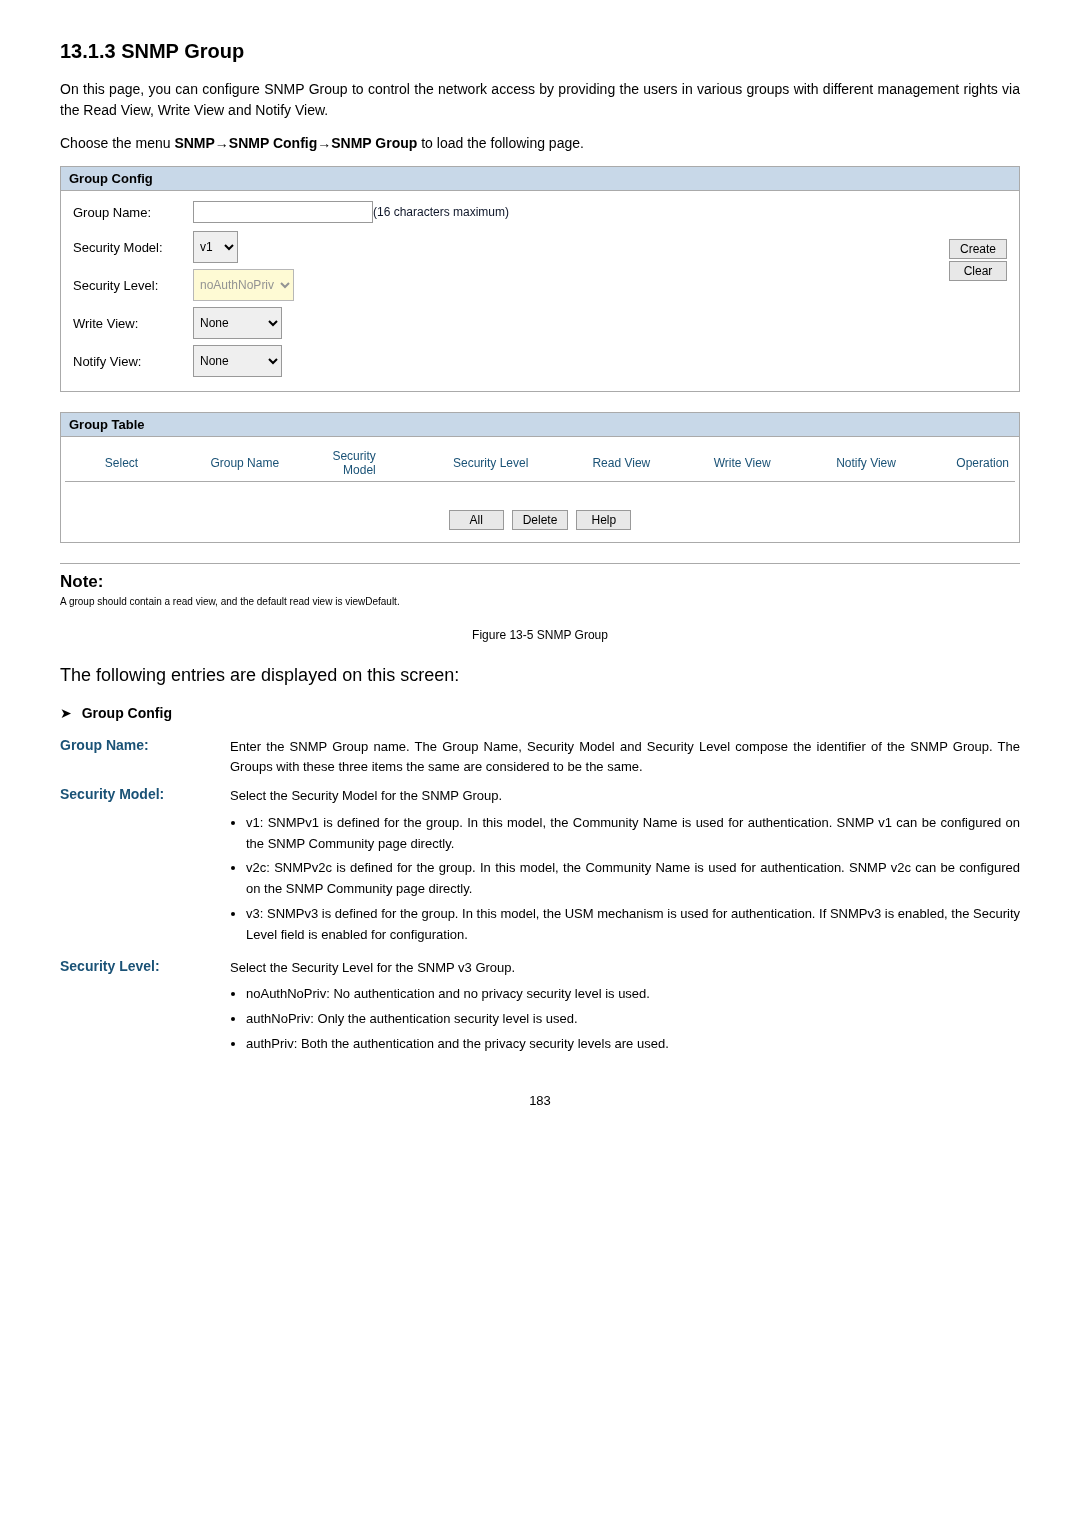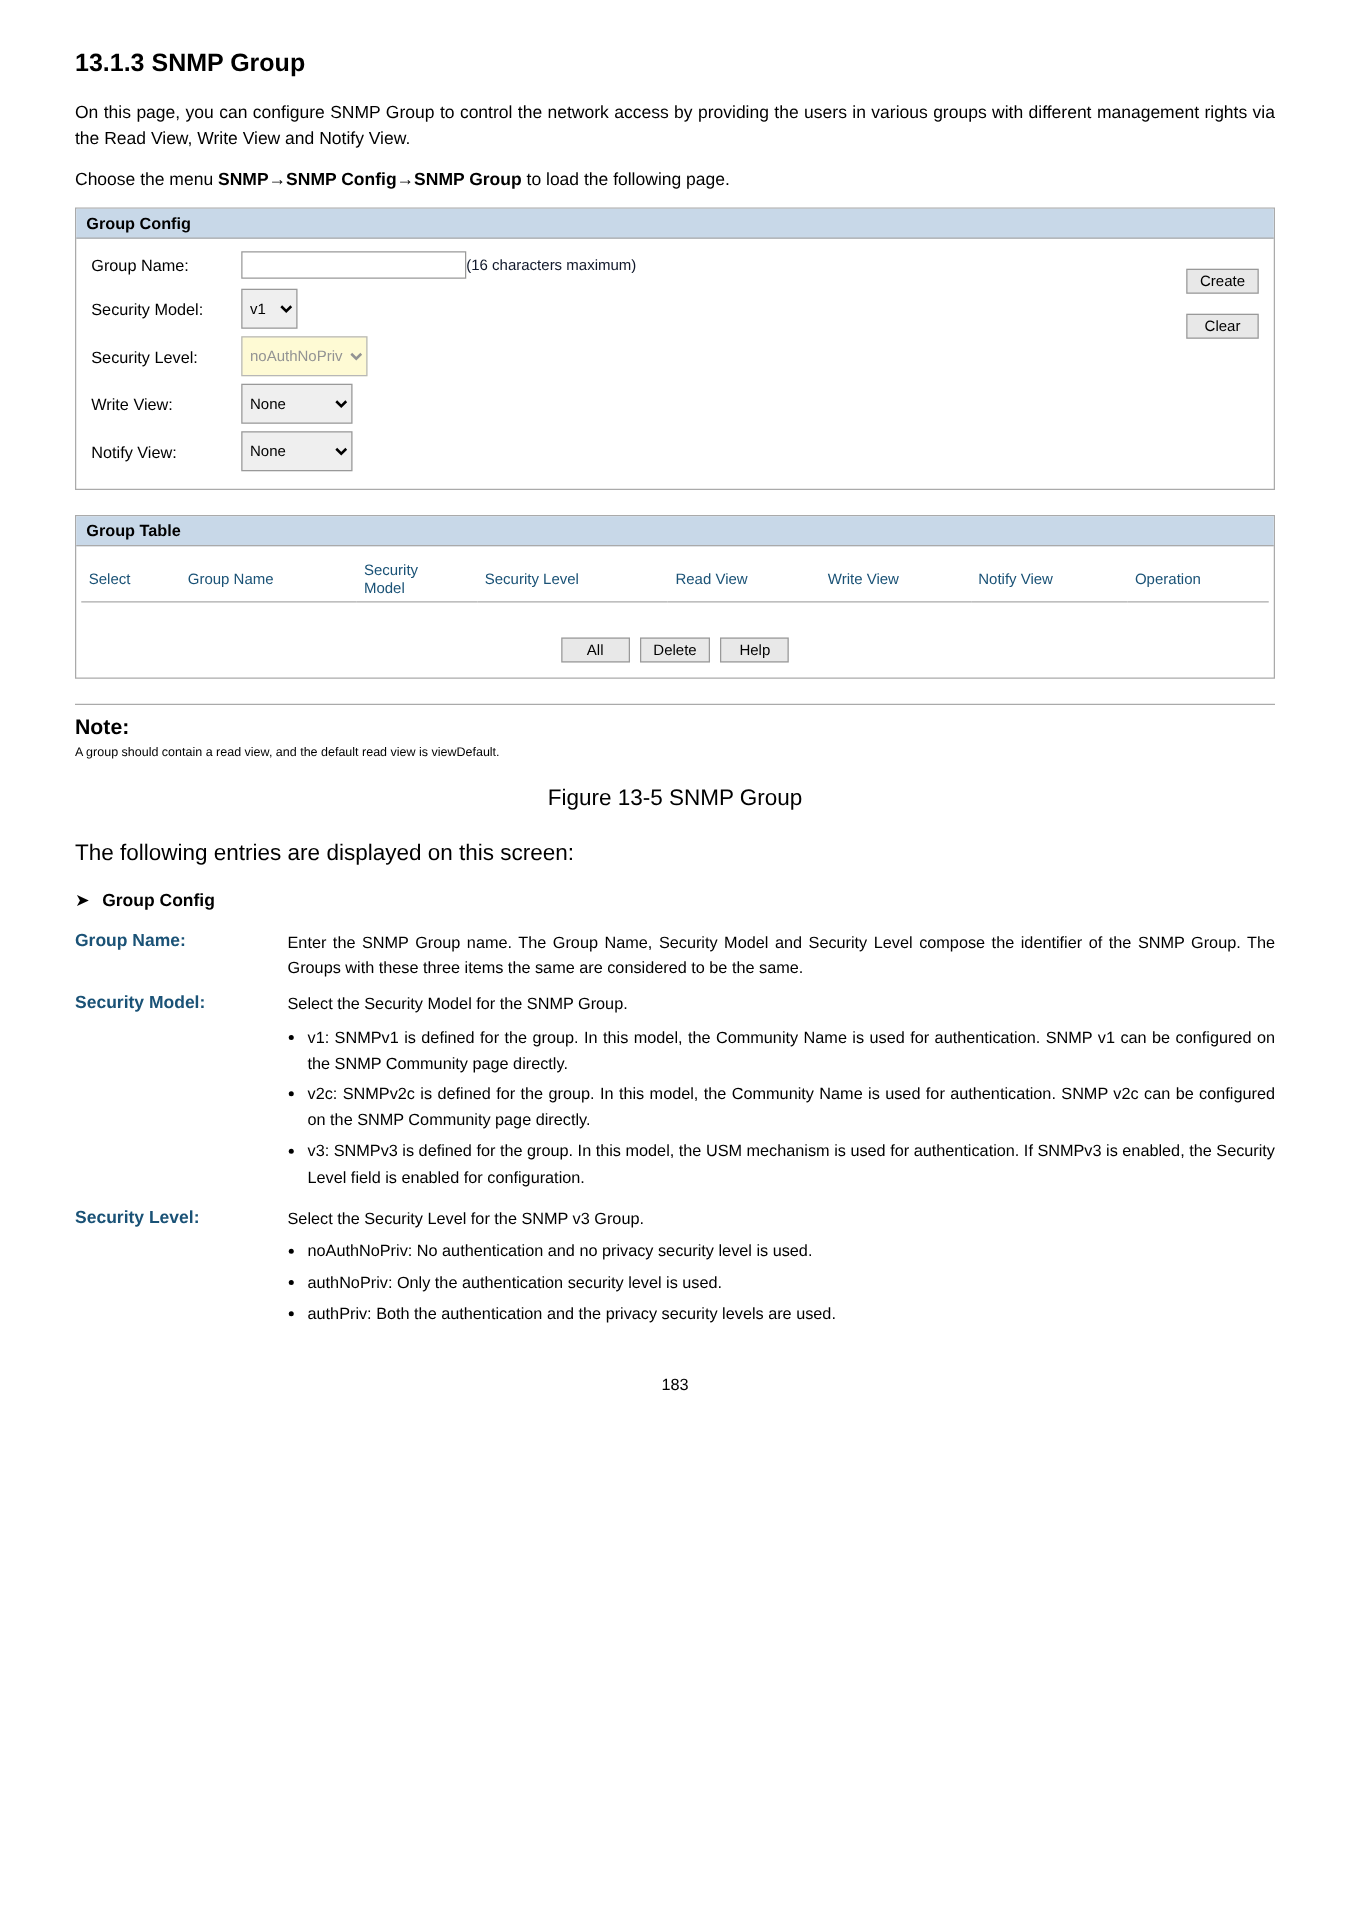--- a/index.html
+++ b/index.html
@@ -92,24 +92,24 @@
 
     .hint-text {
       font-size: 12px;
       color: #0f172a;
       margin-left: 0;
     }
 
     .buttons-col {
       position: absolute;
       right: 12px;
-      top: 24px;
+      top: 48px;
       display: flex;
       flex-direction: column;
-      gap: 16px;
+      gap: 2px;
     }
 
     .btn {
       border: 1px solid #999;
       background: #e8e8e8;
       padding: 2px 10px;
       font-size: 12px;
       cursor: pointer;
       min-width: 55px;
       text-align: center;
@@ -139,21 +139,21 @@
       border-collapse: collapse;
       font-size: 12px;
     }
 
     table thead tr {
       border-bottom: 1px solid #aaa;
     }
 
     table th {
       padding: 4px 6px;
-      text-align: left;
+      text-align: right;
       font-weight: normal;
       color: #1a5276;
       font-size: 12px;
       vertical-align: middle;
       margin-top: 12px;
     }
 
     .table-buttons {
       display: flex;
       justify-content: center;
@@ -173,21 +173,21 @@
       font-weight: bold;
       font-size: 17px;
     }
 
     .note-text {
       font-size: 10px;
     }
 
     .figure-caption {
       text-align: center;
-      font-size: 18px;
+      font-size: 12px;
       margin-bottom: 20px;
     }
 
     
     .section-heading {
       font-size: 18px;
       font-weight: normal;
       margin-bottom: 16px;
     }
 

